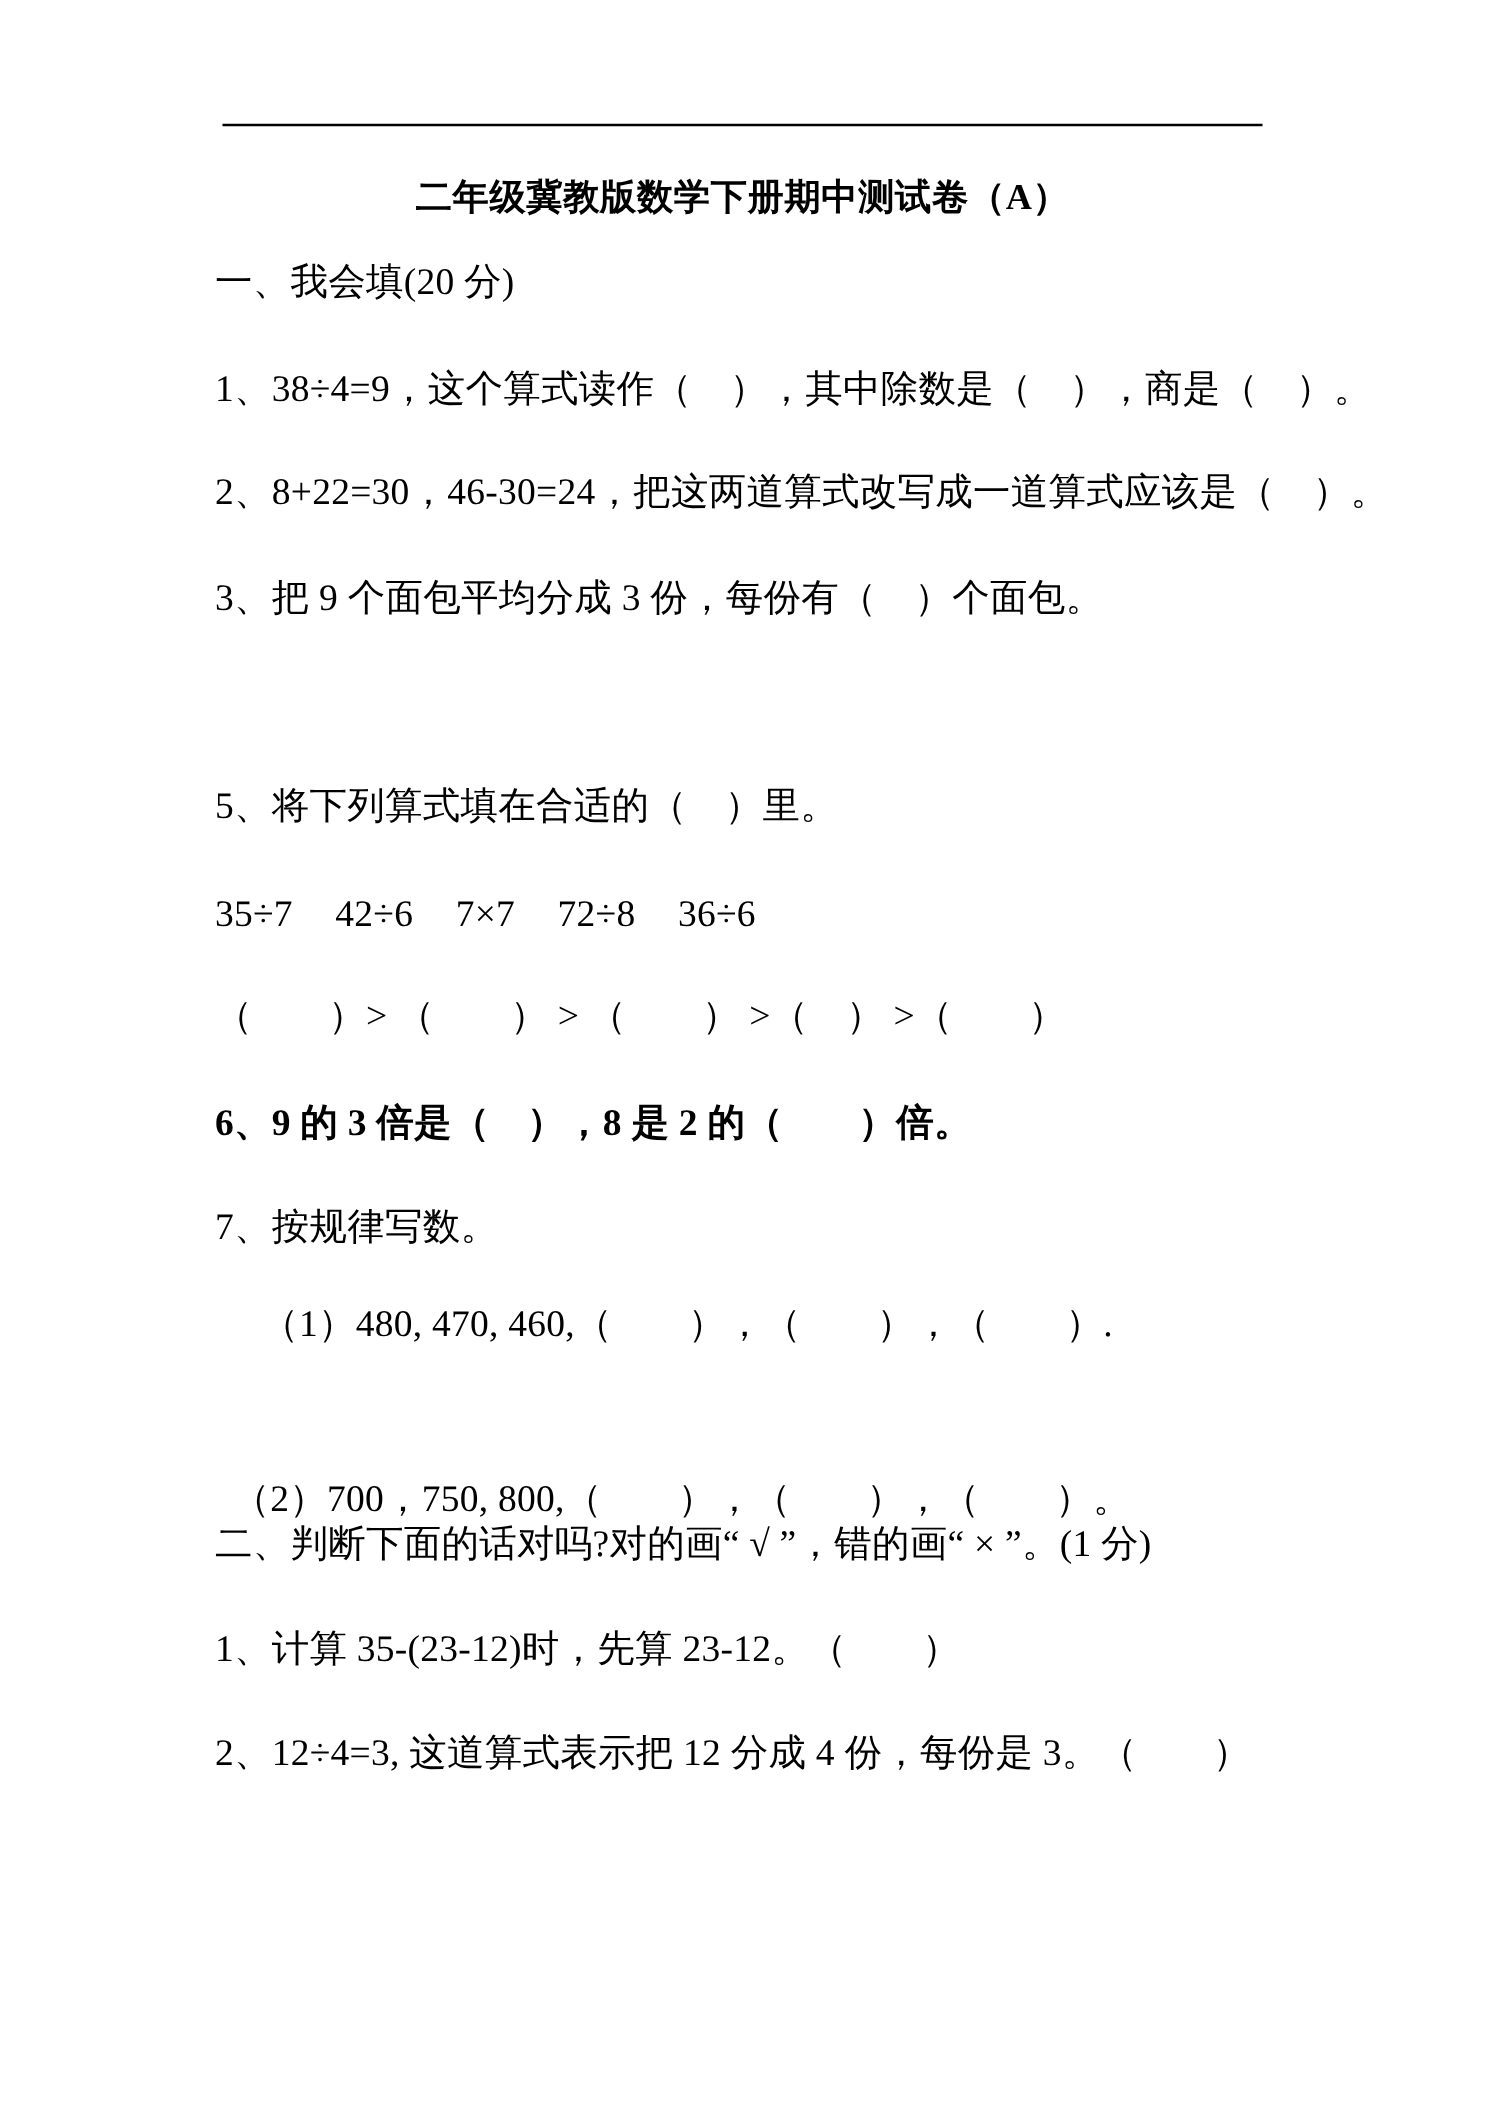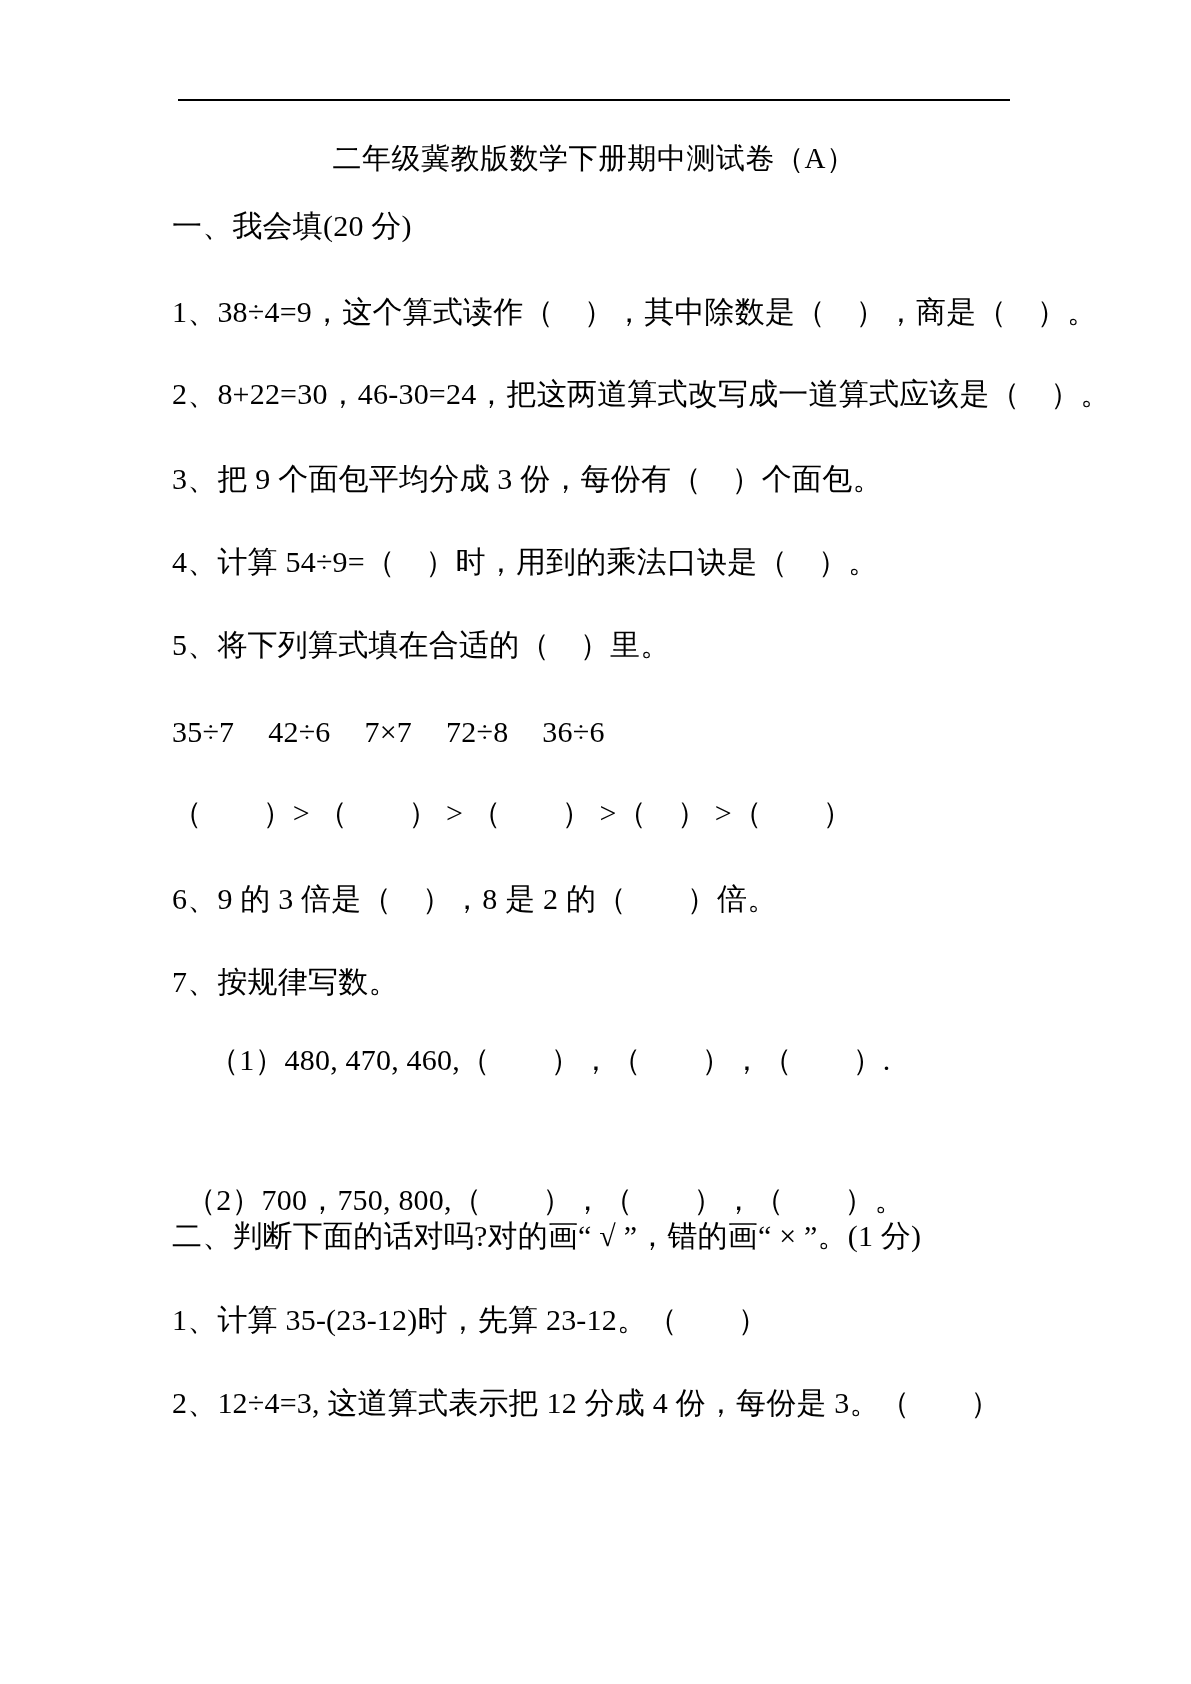--- a/index.html
+++ b/index.html
@@ -32,21 +32,21 @@
     height: 0;
     border-top: 2px solid #000000;
   }
   .doc-title {
     position: absolute;
     left: 178px;
     top: 140px;
     width: 832px;
     text-align: center;
     font-size: 29px;
-    font-weight: normal;
+    font-weight: bold;
     letter-spacing: 0.5px;
     line-height: 1.25;
     white-space: nowrap;
   }
   .line {
     position: absolute;
     left: 172px;
     font-size: 30px;
     line-height: 1.3;
     white-space: nowrap;
@@ -68,31 +68,30 @@
   <div class="doc-title">二年级冀教版数学下册期中测试卷（A）</div>
 
   <div class="line" style="top:206px;">一、我会填(20 分)</div>
 
   <div class="line" style="top:292px;">1、38÷4=9，这个算式读作（　），其中除数是（　），商是（　）。</div>
 
   <div class="line" style="top:374px;">2、8+22=30，46-30=24，把这两道算式改写成一道算式应该是（　）。</div>
 
   <div class="line" style="top:459px;">3、把 9 个面包平均分成 3 份，每份有（　）个面包。</div>
 
-  <div class="line" style="top:542px;">4、计算 54÷9=（　）时，用到的乘法口诀是（　）。</div>
 
   <div class="line" style="top:625px;">5、将下列算式填在合适的（　）里。</div>
 
   <div class="line" style="top:712px;text-align:right;">
     <span class="seq-item">35÷7</span><span class="gap-lg"></span><span class="seq-item">42÷6</span><span class="gap-lg"></span><span class="seq-item">7×7</span><span class="gap-lg"></span><span class="seq-item">72÷8</span><span class="gap-lg"></span><span class="seq-item">36÷6</span>
   </div>
 
   <div class="line" style="top:793px;">（　　）&gt; （　　） &gt; （　　） &gt;（　） &gt;（　　）</div>
 
-  <div class="line" style="top:879px;">6、9 的 3 倍是（　），8 是 2 的（　　）倍。</div>
+  <div class="line" style="top:879px;font-weight:bold;">6、9 的 3 倍是（　），8 是 2 的（　　）倍。</div>
 
   <div class="line" style="top:962px;">7、按规律写数。</div>
 
   <div class="line indent1" style="top:1040px;margin-left:23px;">（1）480, 470, 460,（　　），（　　），（　　）.</div>
 
   <div class="line indent1" style="top:1180px;">（2）700，750, 800,（　　），（　　），（　　）。</div>
 
   <div class="line" style="top:1216px;">二、判断下面的话对吗?对的画“ √ ”，错的画“ × ”。(1 分)</div>
 
   <div class="line" style="top:1300px;">1、计算 35-(23-12)时，先算 23-12。（　　）</div>

